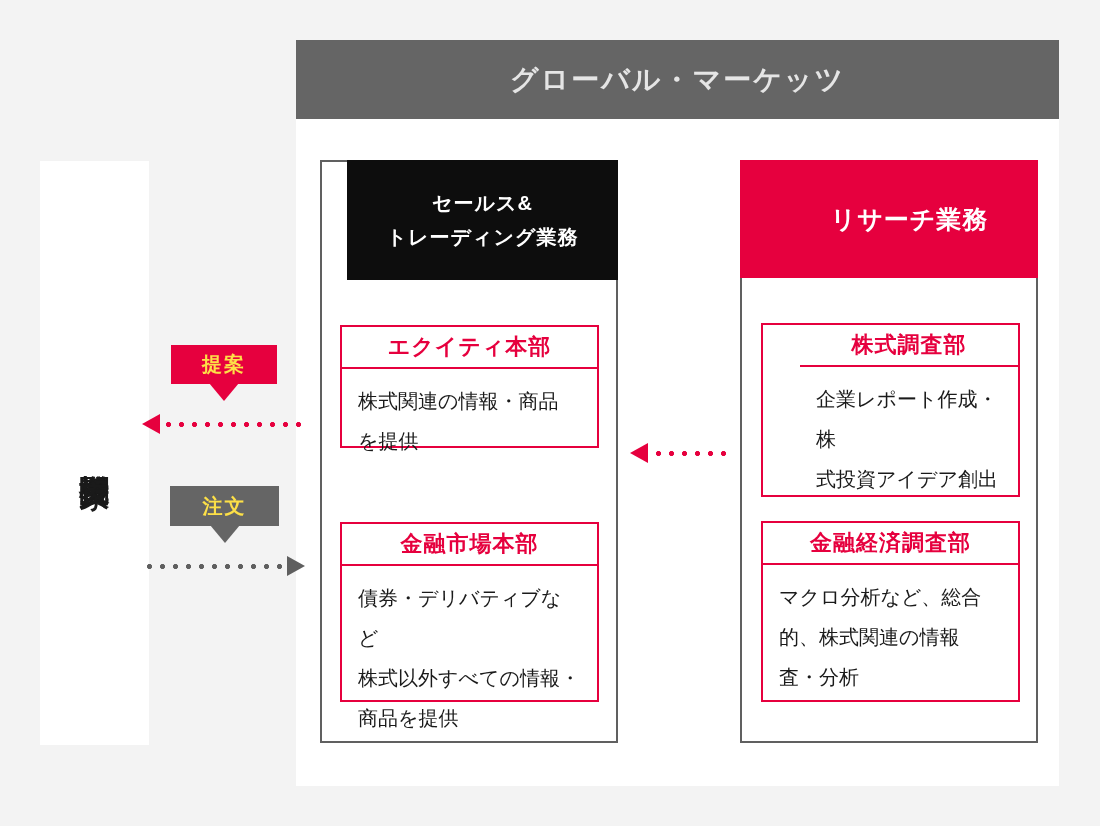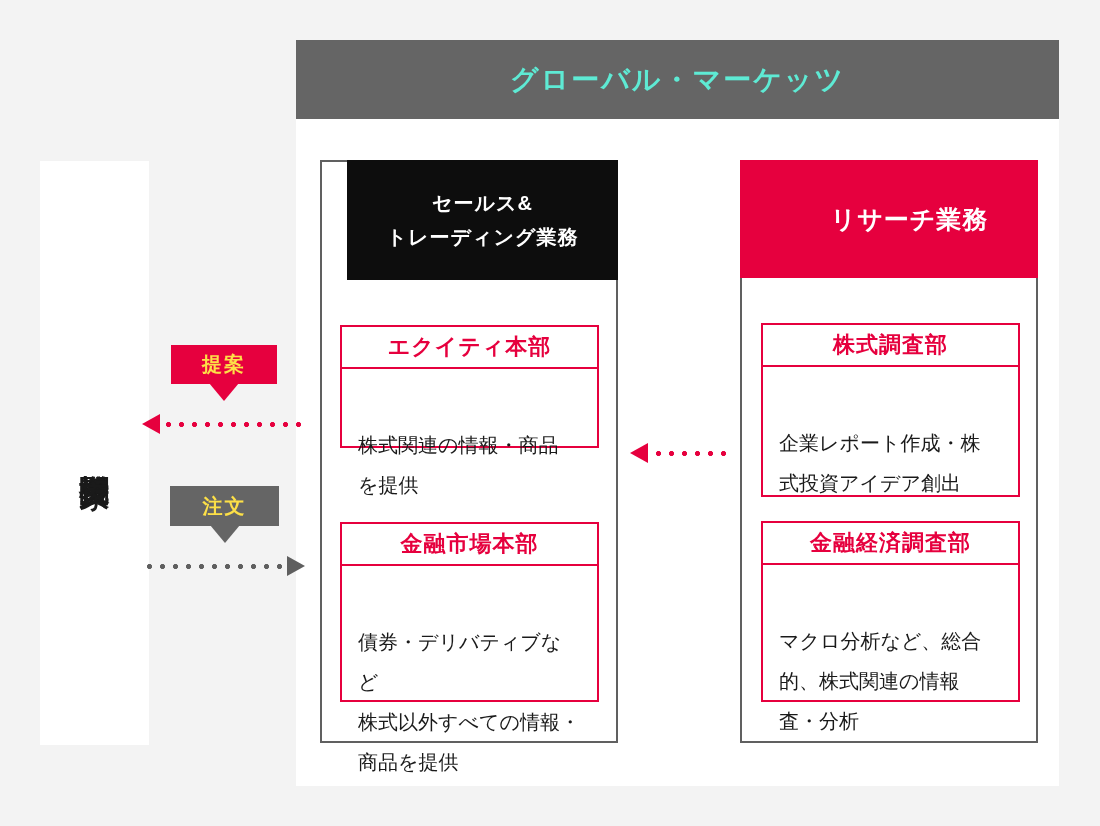--- a/index.html
+++ b/index.html
@@ -12,38 +12,38 @@
   }
   *{margin:0;padding:0;box-sizing:border-box;}
   html,body{background:var(--bg);}
   .canvas{
     position:relative;
     width:1100px;height:826px;
     background:var(--bg);
     font-family:"Liberation Sans","DejaVu Sans",sans-serif;
     overflow:hidden;
   }
-  .pre{white-space:pre-line;margin-top:44px;}
+  .pre{white-space:pre-line;}
 
   
   .investor-bar{
     position:absolute;left:40px;top:161px;width:109px;height:584px;
     background:#ffffff;
     display:flex;align-items:center;justify-content:center;
   }
   .investor-label{
     writing-mode:vertical-rl;text-orientation:upright;
     font-size:30px;font-weight:bold;color:var(--ink);
     letter-spacing:1px;line-height:1;
   }
 
   
   .gm-header{
     position:absolute;left:296px;top:40px;width:763px;height:79px;
-    background:var(--gray);color:#5eead4;
+    background:var(--gray);color:#e5e5e5;
     display:flex;align-items:center;justify-content:center;
     font-size:28px;font-weight:bold;letter-spacing:2px;font-family:Liberation Mono, monospace;
   }
 
   
   .main-panel{
     position:absolute;left:296px;top:119px;width:763px;height:667px;
     background:#ffffff;
   }
 
@@ -70,21 +70,21 @@
   .dept-box .dept-title{
     height:42px;border-bottom:2px solid var(--red);
     display:flex;align-items:center;justify-content:center;
     color:var(--red);font-size:22px;font-weight:bold;letter-spacing:1px;
   }
   .dept-box .dept-body{
     padding:12px 16px;font-size:20px;line-height:2.0;color:var(--ink);
   }
   .box-l1{left:340px;top:325px;height:123px;}
   .box-l2{left:340px;top:522px;height:180px;}
-  .box-r1{left:761px;top:323px;height:174px;}
+  .box-r1{left:761px;top:323px;height:174px;padding-left:37px;}
   .box-r2{left:761px;top:521px;height:181px;}
 
   
   .bubble{
     position:absolute;display:flex;align-items:center;justify-content:center;
     color:#fde047;font-size:20px;font-weight:bold;letter-spacing:2px;
   }
   .bubble .tail{
     position:absolute;left:50%;bottom:-17px;transform:translateX(-50%);
     width:0;height:0;

